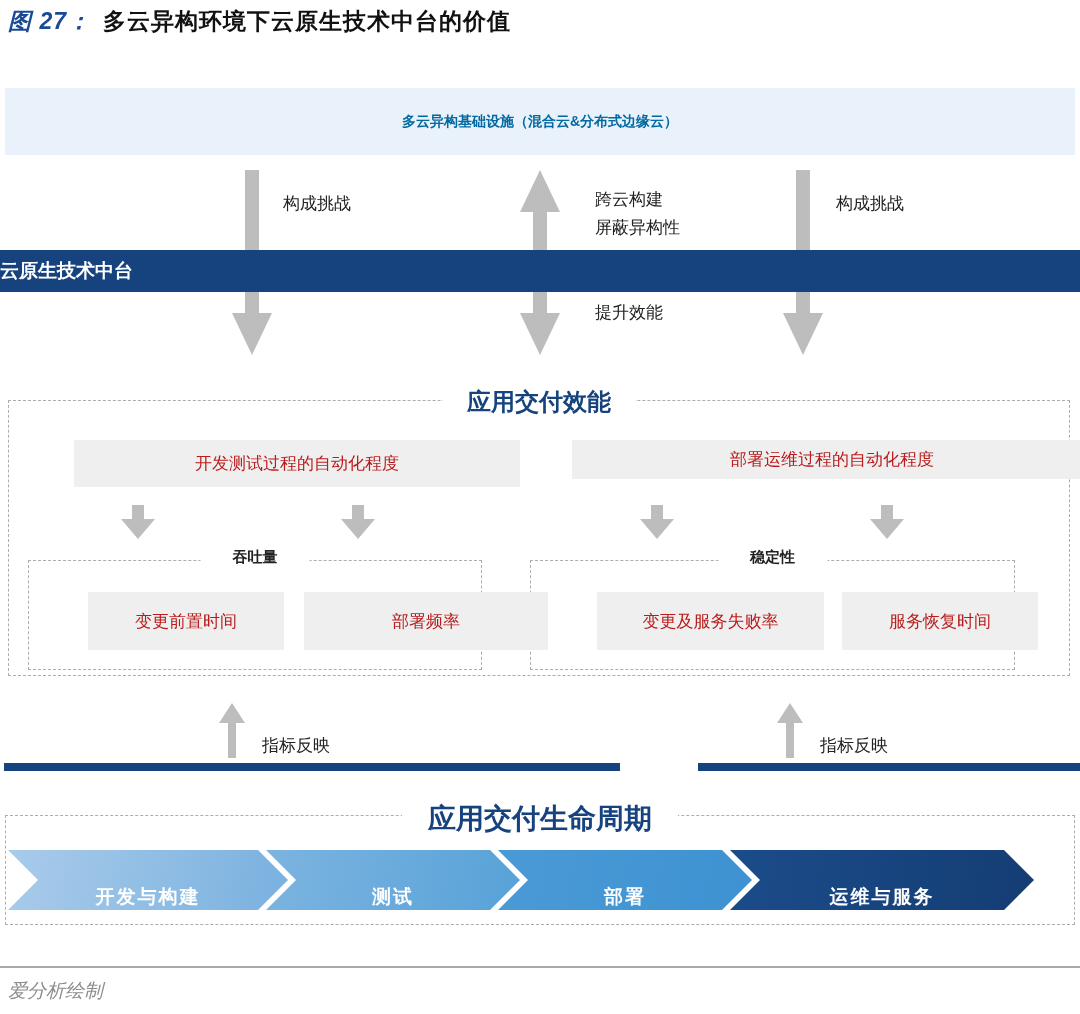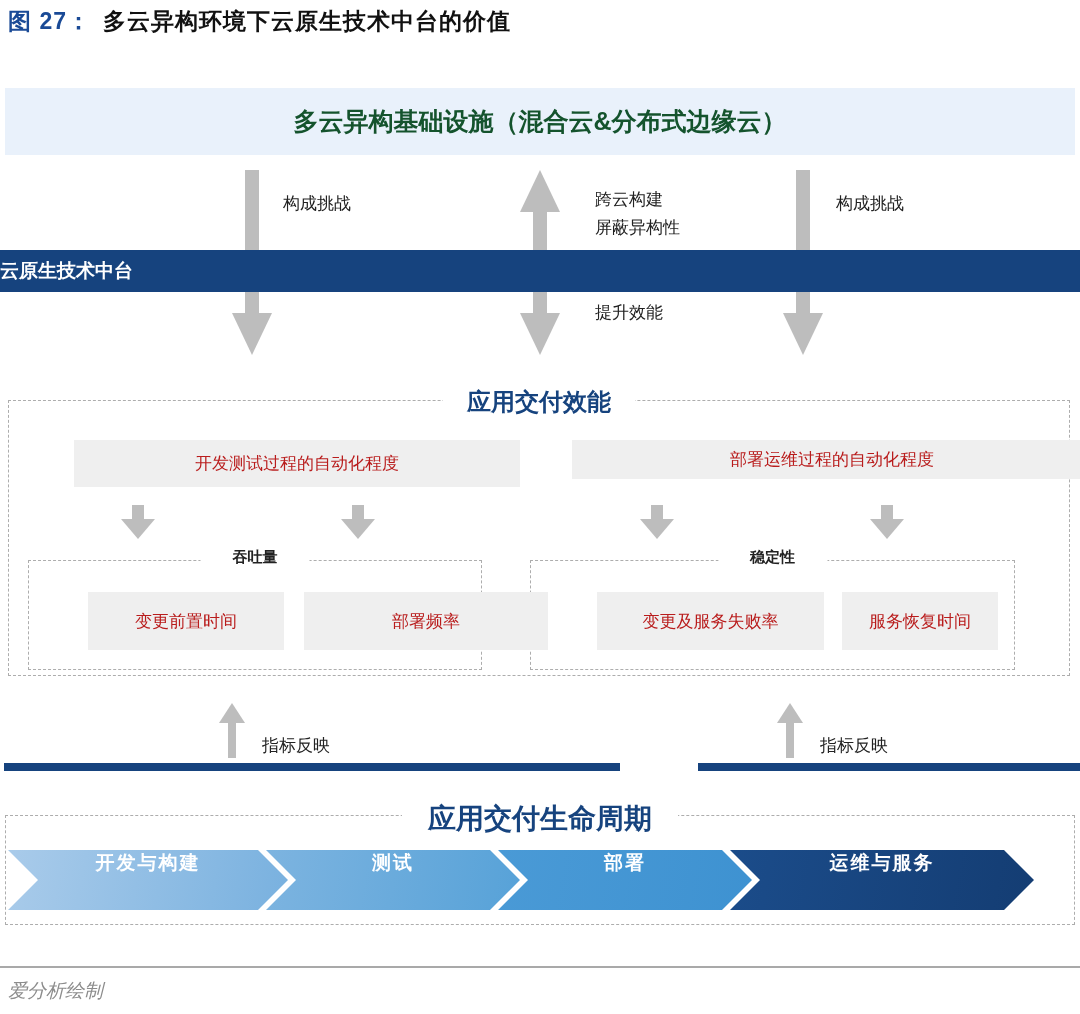--- a/index.html
+++ b/index.html
@@ -1,26 +1,26 @@
 <!DOCTYPE html>
 <html><head>
 <meta charset="utf-8">
 <style>
   * { margin:0; padding:0; box-sizing:border-box; }
   body { background:#ffffff; font-family:"Liberation Sans", sans-serif; }
   #diagram { position:relative; width:1080px; height:1014px; background:#ffffff; overflow:hidden; }
 
   
   .fig-title { position:absolute; left:8px; top:6px; font-size:23px; font-weight:bold; letter-spacing:1px; }
-  .fig-label { color:#1A4A96; }
+  .fig-label { color:#1A4A96;font-style:italic; }
   .fig-text  { color:#111111; margin-left:12px; }
 
   
   .infra-banner { position:absolute; left:5px; top:88px; width:1070px; height:67px;
-    background:#E9F1FB; color:#14532d; font-weight:bold; font-size:25px;
+    background:#E9F1FB; color:#0369a1; font-weight:bold; font-size:14px;
     display:flex; align-items:center; justify-content:center; z-index:2; }
   .tech-banner { position:absolute; left:0; top:250px; width:1080px; height:42px;
     background:#16437E; color:#ffffff; font-weight:bold; font-size:19px;
     display:flex; align-items:center; justify-content:flex-start; z-index:2; }
 
   
   .v-arrow { position:absolute; display:flex; flex-direction:column; align-items:center; z-index:1; }
   .stem { background:#BDBDBD; }
   .head-down { width:0; height:0; border-left:20px solid transparent; border-right:20px solid transparent; border-top:42px solid #BDBDBD; }
   .head-up   { width:0; height:0; border-left:20px solid transparent; border-right:20px solid transparent; border-bottom:42px solid #BDBDBD; }
@@ -62,29 +62,29 @@
   #life-box .box-title { top:-16px; font-size:28px; color:#16437E; padding:0 26px; }
 
   
   .gray-box { position:absolute; background:#EFEFEF; display:flex; align-items:center; justify-content:center;
     font-size:17px; color:#b91c1c;margin-left:44px; }
   #process-left  { left:30px;  top:440px; width:446px; height:47px; }
   #process-right { left:528px; top:440px; width:520px; height:39px; }
   #metric-1 { left:44px;  top:592px; width:196px; height:58px; }
   #metric-2 { left:260px; top:592px; width:244px; height:58px; }
   #metric-3 { left:553px; top:592px; width:227px; height:58px; }
-  #metric-4 { left:798px; top:592px; width:156px; height:58px; }
+  #metric-4 { left:798px; top:592px; width:196px; height:58px; }
 
   
   .navy-bar { position:absolute; top:763px; height:8px; background:#16437E; }
   #bar-left  { left:4px;   width:616px; }
   #bar-right { left:698px; width:382px; }
 
   
-  .chev { position:absolute; top:850px; height:60px; display:flex; align-items:flex-start; justify-content:center;
+  .chev { position:absolute; top:850px; height:60px; display:flex; align-items:flex-end; justify-content:center;
     color:#ffffff; font-weight:bold; font-size:19px; letter-spacing:2px;
     clip-path: polygon(0 0, calc(100% - 30px) 0, 100% 50%, calc(100% - 30px) 100%, 0 100%, 30px 50%); }
   .chev-0 { left:8px;   width:280px; background:linear-gradient(100deg,#A9CBEA,#79B1DF); }
   .chev-1 { left:266px; width:254px; background:linear-gradient(100deg,#7DB4E0,#57A2D8); }
   .chev-2 { left:498px; width:254px; background:linear-gradient(100deg,#4A9AD6,#3E92D1); }
   .chev-3 { left:730px; width:304px; background:linear-gradient(100deg,#1B4C8A,#143D73); }
 
   
   .footer-line { position:absolute; left:0; top:966px; width:1080px; border-top:2px solid #A9A9A9; }
   .footer-credit { position:absolute; left:8px; top:978px; font-size:19px; font-style:italic; color:#8C8C8C; }

